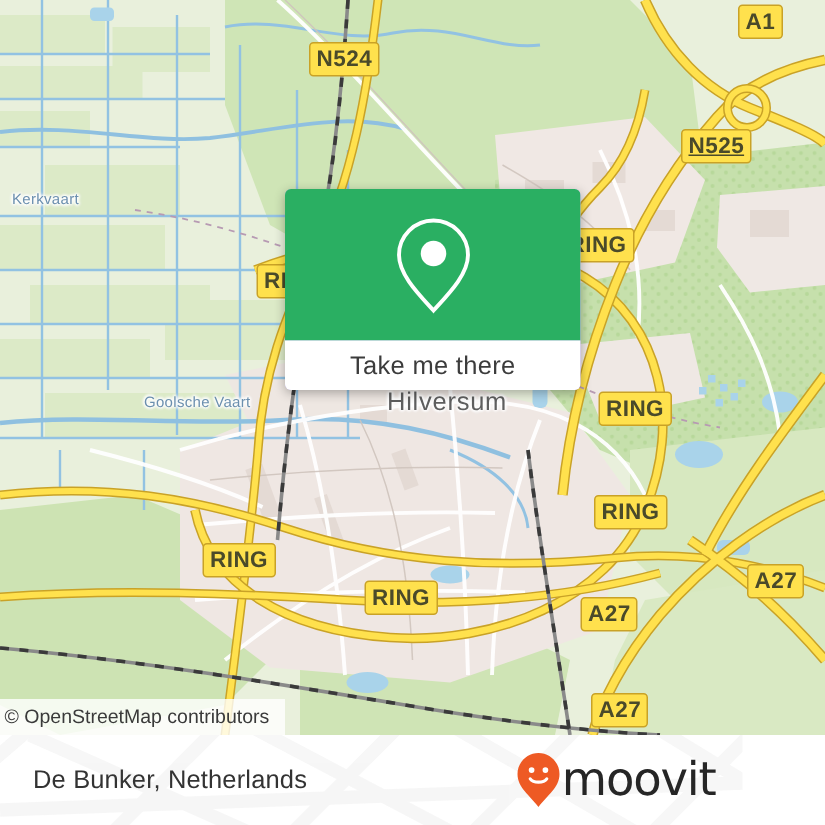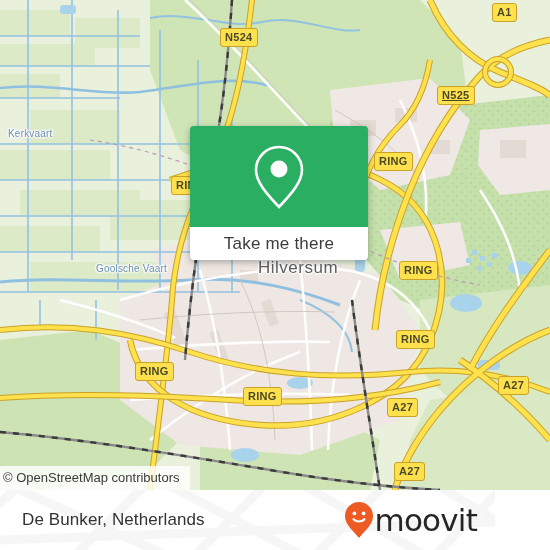--- a/index.html
+++ b/index.html
@@ -20,27 +20,27 @@
     color:#5a5a5a;font-size:10px;letter-spacing:.2px;
     text-shadow:0 0 3px #fff,0 0 3px #fff,0 0 2px #fff,1px 0 2px #fff,-1px 0 2px #fff,0 1px 2px #fff,0 -1px 2px #fff;
     pointer-events:none;
   }
   .water-label{color:#6b8fae;}
   .city-label{color:#5f5f5f;font-size:17px;letter-spacing:.5px;}
 
   
   .shield{
     position:absolute;background:#ffe14d;border:1.5px solid #c9a227;border-radius:3px;
-    color:#4a4a2a;font-size:11px;font-weight:bold;line-height:1;
+    color:#4a4a2a;font-size:15px;font-weight:bold;line-height:1;
     padding:2.5px 4px 3px 4px;letter-spacing:.3px;
   }
 
   
   .card{
-    position:absolute;left:190px;top:126px;width:178px;
+    position:absolute;left:190px;top:126px;width:197px;
     border-radius:4px;overflow:hidden;
     box-shadow:0 2px 7px rgba(0,0,0,.30);
     background:#c4b5fd;
   }
   .card-top{
     height:101px;background:#2aaf62;
     display:flex;align-items:center;justify-content:center;
   }
   .card-bottom{
     height:33px;background:#ffffff;
@@ -263,23 +263,23 @@
 
       <g stroke="#b79ab3" stroke-width="1.2" stroke-dasharray="4 4" fill="none">
         <path d="M90,140 C160,150 240,180 300,215 C360,250 420,275 480,285"></path>
       </g>
     </svg>
 
     <div class="map-label water-label" style="left:8px;top:97px;margin-top:31px;">Kerkvaart</div>
     <div class="map-label water-label" style="left:64px;top:263px;margin-left:32px;">Goolsche Vaart</div>
     <div class="map-label city-label" style="left:258px;top:258px;">Hilversum</div>
 
-    <div class="shield" style="left:220px;top:28px;">N524</div>
+    <div class="shield" style="left:206px;top:28px;">N524</div>
     <div class="shield" style="left:492px;top:3px;">A1</div>
-    <div class="shield" style="left:437px;top:86px;text-decoration:underline;">N525</div>
+    <div class="shield" style="left:454px;top:86px;text-decoration:underline;">N525</div>
     <div class="shield" style="left:171px;top:176px;">RING</div>
     <div class="shield" style="left:374px;top:152px;">RING</div>
     <div class="shield" style="left:399px;top:261px;">RING</div>
     <div class="shield" style="left:396px;top:330px;">RING</div>
     <div class="shield" style="left:135px;top:362px;">RING</div>
     <div class="shield" style="left:243px;top:387px;">RING</div>
     <div class="shield" style="left:387px;top:398px;">A27</div>
     <div class="shield" style="left:498px;top:376px;">A27</div>
     <div class="shield" style="left:394px;top:462px;">A27</div>
 

